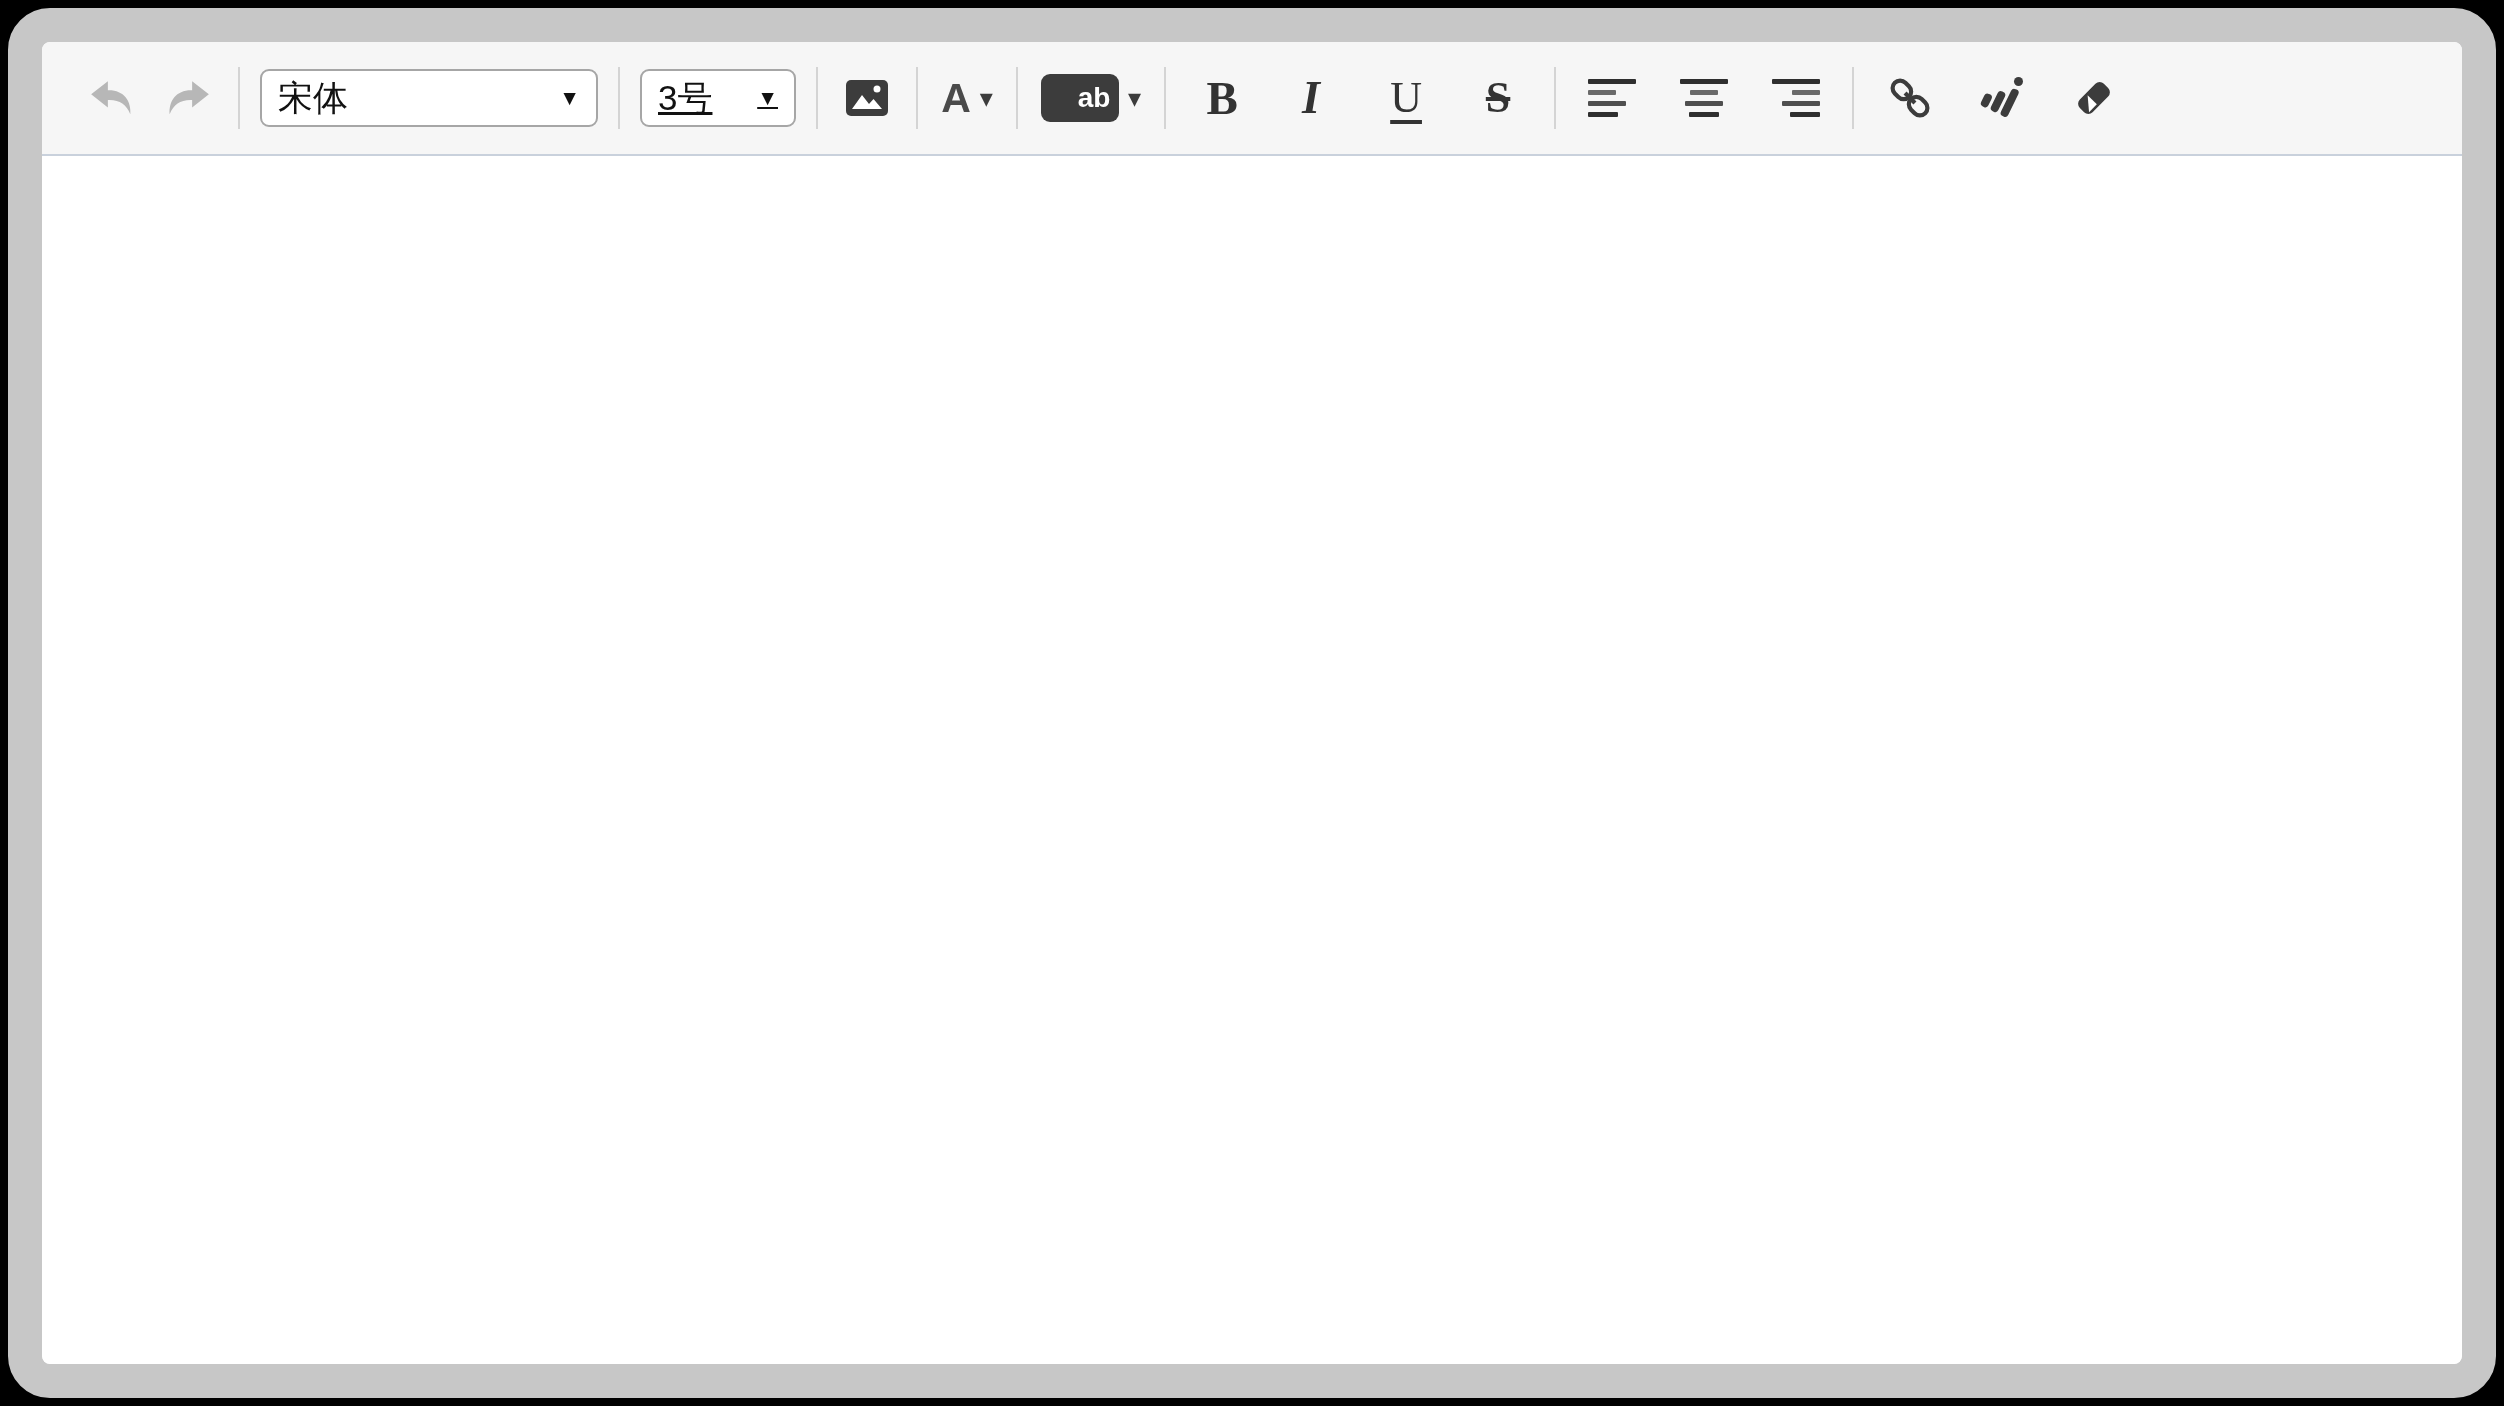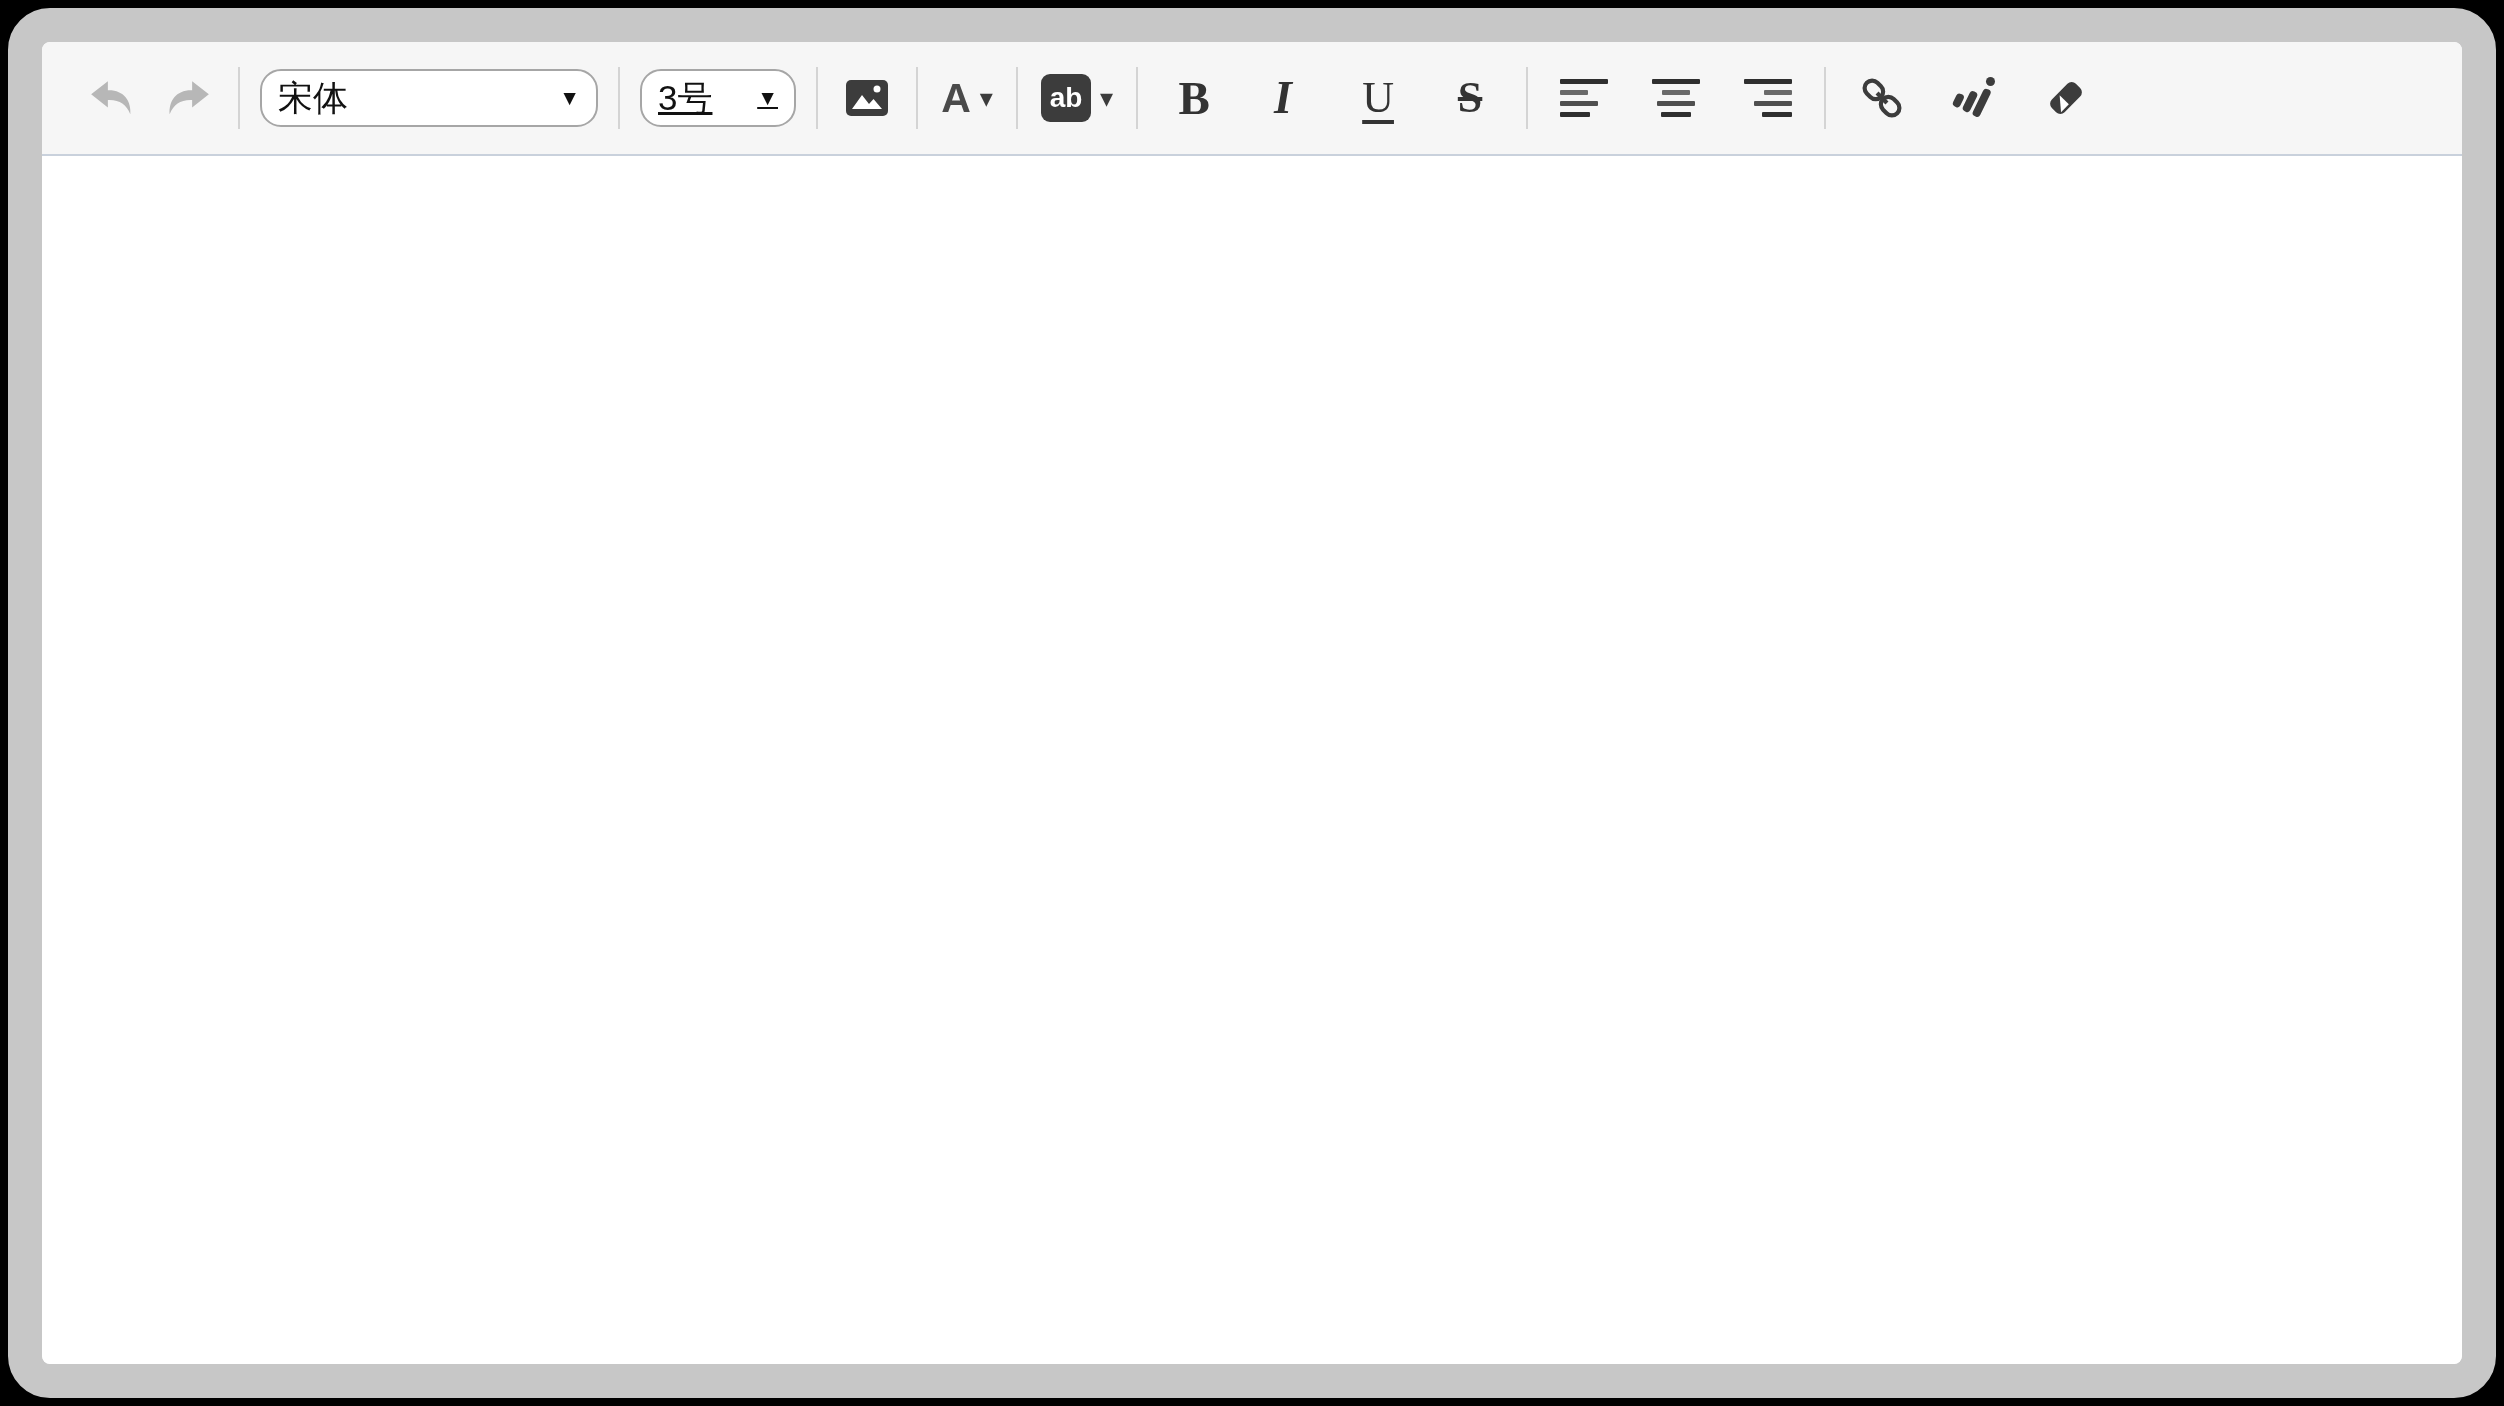--- a/index.html
+++ b/index.html
@@ -11,32 +11,32 @@
     display:flex;flex-direction:column;}
   .toolbar{height:112px;flex:0 0 112px;background:#f6f6f6;
     border-bottom:2px solid #c9d1dc;display:flex;align-items:center;
     padding-left:30px;}
   .sep{width:2px;height:62px;background:#d4d4d4;margin:0 10px;flex:0 0 2px;}
   .btn{height:72px;min-width:52px;display:flex;align-items:center;
     justify-content:center;margin:0 13px;cursor:pointer;border-radius:6px;
     user-select:none;}
   .btn.wide{margin:0 20px;}
   .select{box-sizing:border-box;height:58px;background:#fff;
-    border:2px solid #a6a6a6;border-radius:21px;display:flex;
+    border:2px solid #a6a6a6;border-radius:9px;display:flex;
     align-items:center;justify-content:space-between;padding:0 16px;
     margin:0 10px;cursor:pointer;color:#111;font-size:35px;}
   .select .sel-value{white-space:nowrap;}
   .select .sel-arrow{font-size:21px;color:#111;margin-left:14px;flex:0 0 auto;}
   .select--font{width:338px;}
   .select--size{width:156px;text-decoration:underline;}
   .caret{font-size:26px;color:#3c3c3c;margin-left:9px;line-height:1;}
   .color-a{font-size:41px;font-weight:700;color:#4a4a4a;line-height:1;}
   .ab-box{width:50px;height:48px;background:#3c3c3c;border-radius:9px;
     color:#fff;font-size:28px;font-weight:700;display:flex;
-    align-items:center;justify-content:center;line-height:1;}
+    align-items:center;justify-content:center;line-height:1;padding-left:28px;}
   .fmt{font-family:"Liberation Serif","DejaVu Serif",serif;color:#333;
     line-height:1;}
   .fmt--b{font-weight:700;font-size:47px;}
   .fmt--i{font-style:italic;font-weight:600;font-size:46px;padding-right:6px;}
   .fmt--u{font-size:44px;font-weight:500;text-decoration:underline;
     text-decoration-thickness:4px;text-underline-offset:8px;}
   .fmt--s{font-size:44px;font-weight:600;text-decoration:line-through;
     text-decoration-thickness:4px;}
   .align-icon{width:48px;display:flex;flex-direction:column;gap:6px;}
   .align-icon span{height:5px;border-radius:1px;display:block;}

